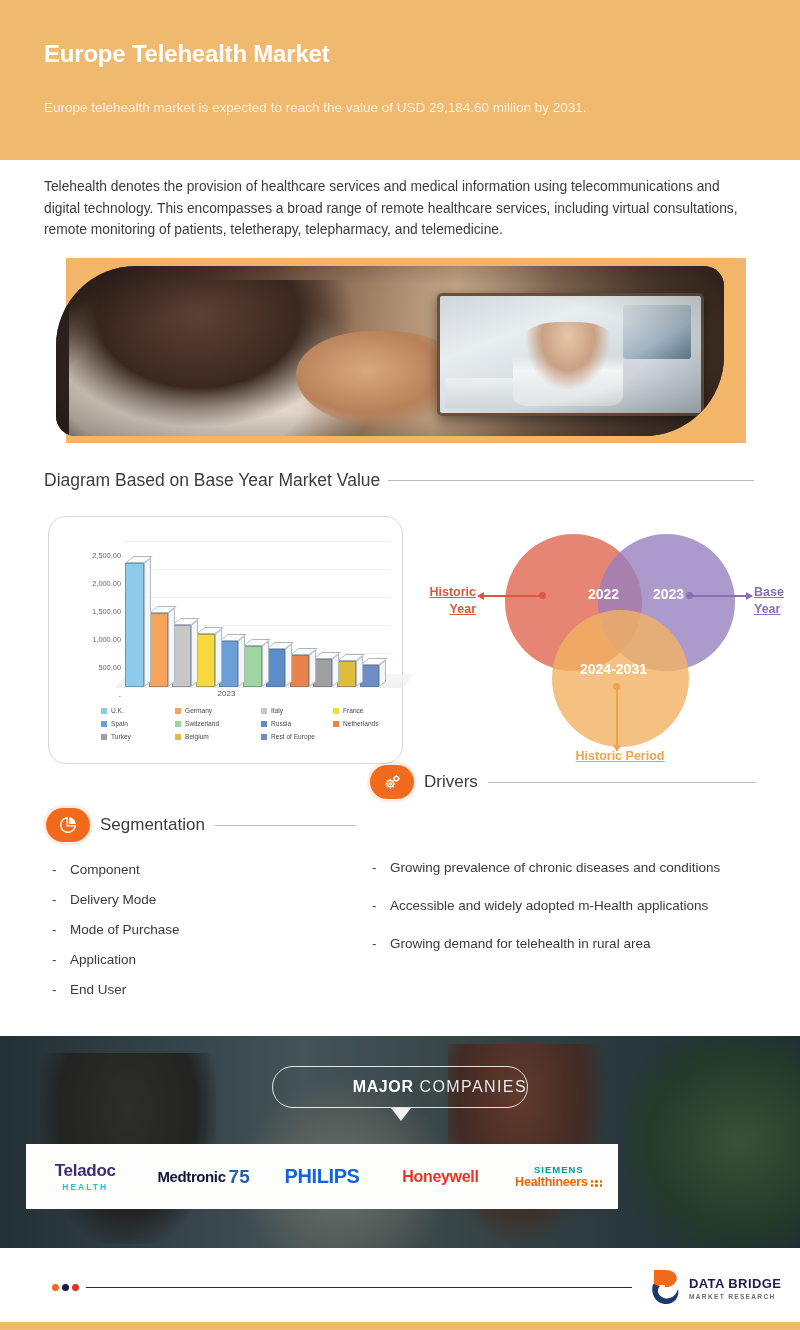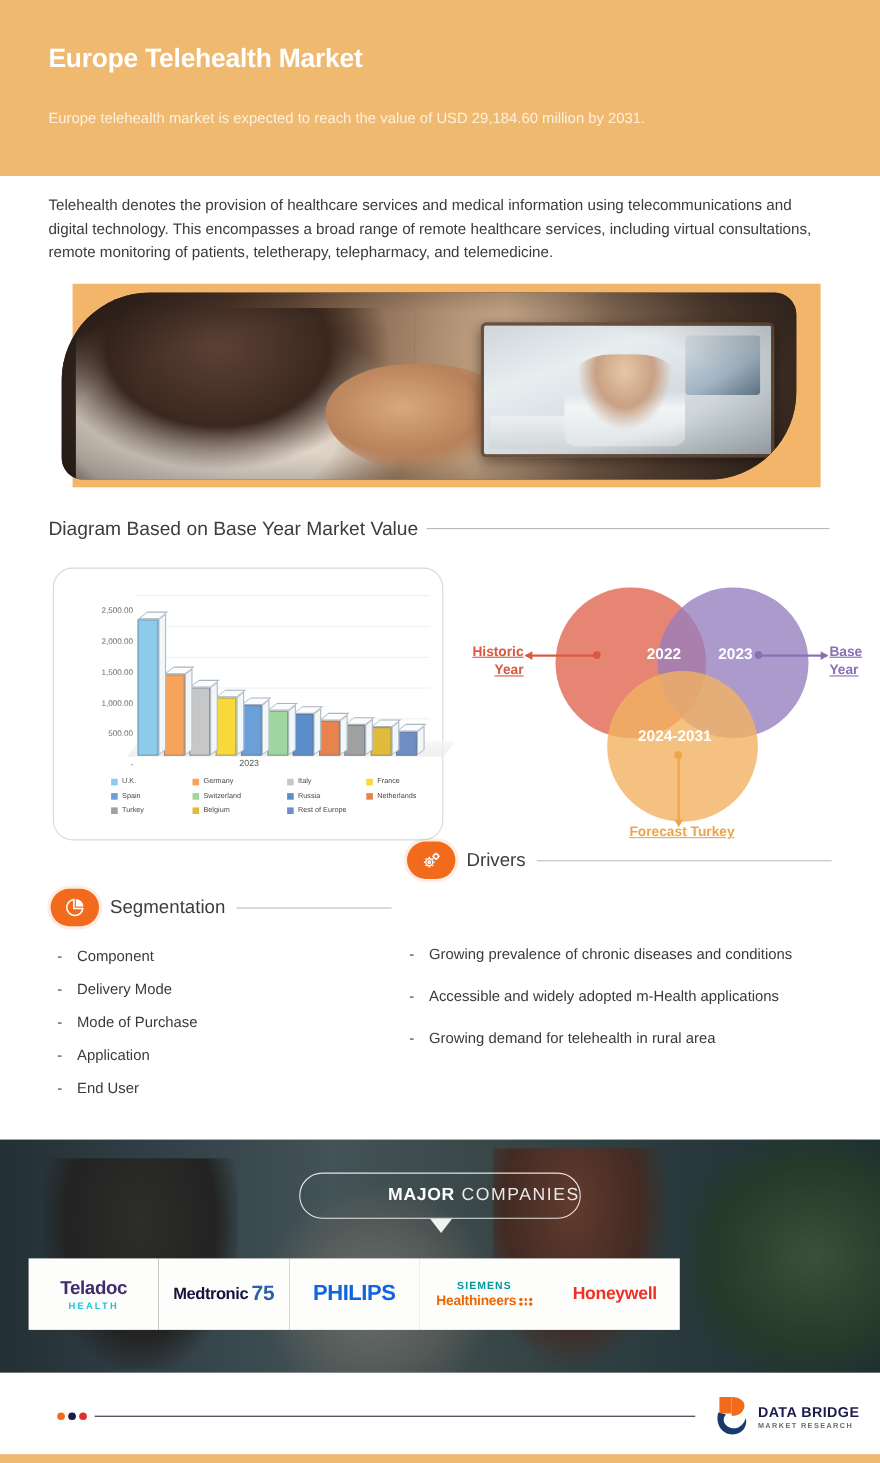--- a/index.html
+++ b/index.html
@@ -469,21 +469,21 @@
   <div class="dot dot-h"></div>
   <div class="dot dot-b"></div>
   <div class="dot dot-f"></div>
 
   <div class="arrow-h"></div>
   <div class="arrow-b"></div>
   <div class="arrow-f"></div>
 
   <div class="v-cap cap-h">Historic Year</div>
   <div class="v-cap cap-b">Base Year</div>
-  <div class="v-cap cap-f">Forecast Turkey</div>
+  <div class="v-cap cap-f">Historic Period</div>
 </div>
 
 <div class="col-head head-seg">
   <div class="head-ico">
     <svg width="20" height="20" viewBox="0 0 24 24" aria-hidden="true">
       <path d="M11 3.2A8.8 8.8 0 1 0 20.8 13H11Z" fill="none" stroke="#fff" stroke-width="1.7"></path>
       <path d="M13.2 2.6A8.6 8.6 0 0 1 21.4 10.8h-8.2Z" fill="#fff"></path>
     </svg>
   </div>
   <div class="head-tx">Segmentation</div>
@@ -563,38 +563,38 @@
     <div class="lg-teladoc-sub">HEALTH</div>
   </div>
   <div class="logo-card">
     <div class="lg-medtronic-row">
       <span class="lg-medtronic">Medtronic</span>
       <span class="lg-75">75</span>
     </div>
   </div>
   <div class="logo-card">
     <div class="lg-philips">PHILIPS</div>
+  </div>
+  <div class="logo-card">
+    <div class="lg-honeywell">Honeywell</div>
   </div>
   <div class="logo-card">
     <div class="lg-siemens">SIEMENS</div>
     <div class="lg-sie-row">
       <span class="lg-healthineers">Healthineers</span>
       <span class="lg-sie-dots">
           <i></i>
           <i></i>
           <i></i>
           <i></i>
           <i></i>
           <i></i>
         </span>
     </div>
   </div>
-  <div class="logo-card">
-    <div class="lg-honeywell">Honeywell</div>
-  </div>
 </div>
 
 <div class="footer"></div>
 <div class="f-dots" id="fdots">
     <i style="background: rgb(242, 107, 29);"></i>
     <i style="background: rgb(27, 27, 75);"></i>
     <i style="background: rgb(224, 48, 48);"></i>
   </div>
 <div class="f-rule"></div>
 <div class="f-logo">

